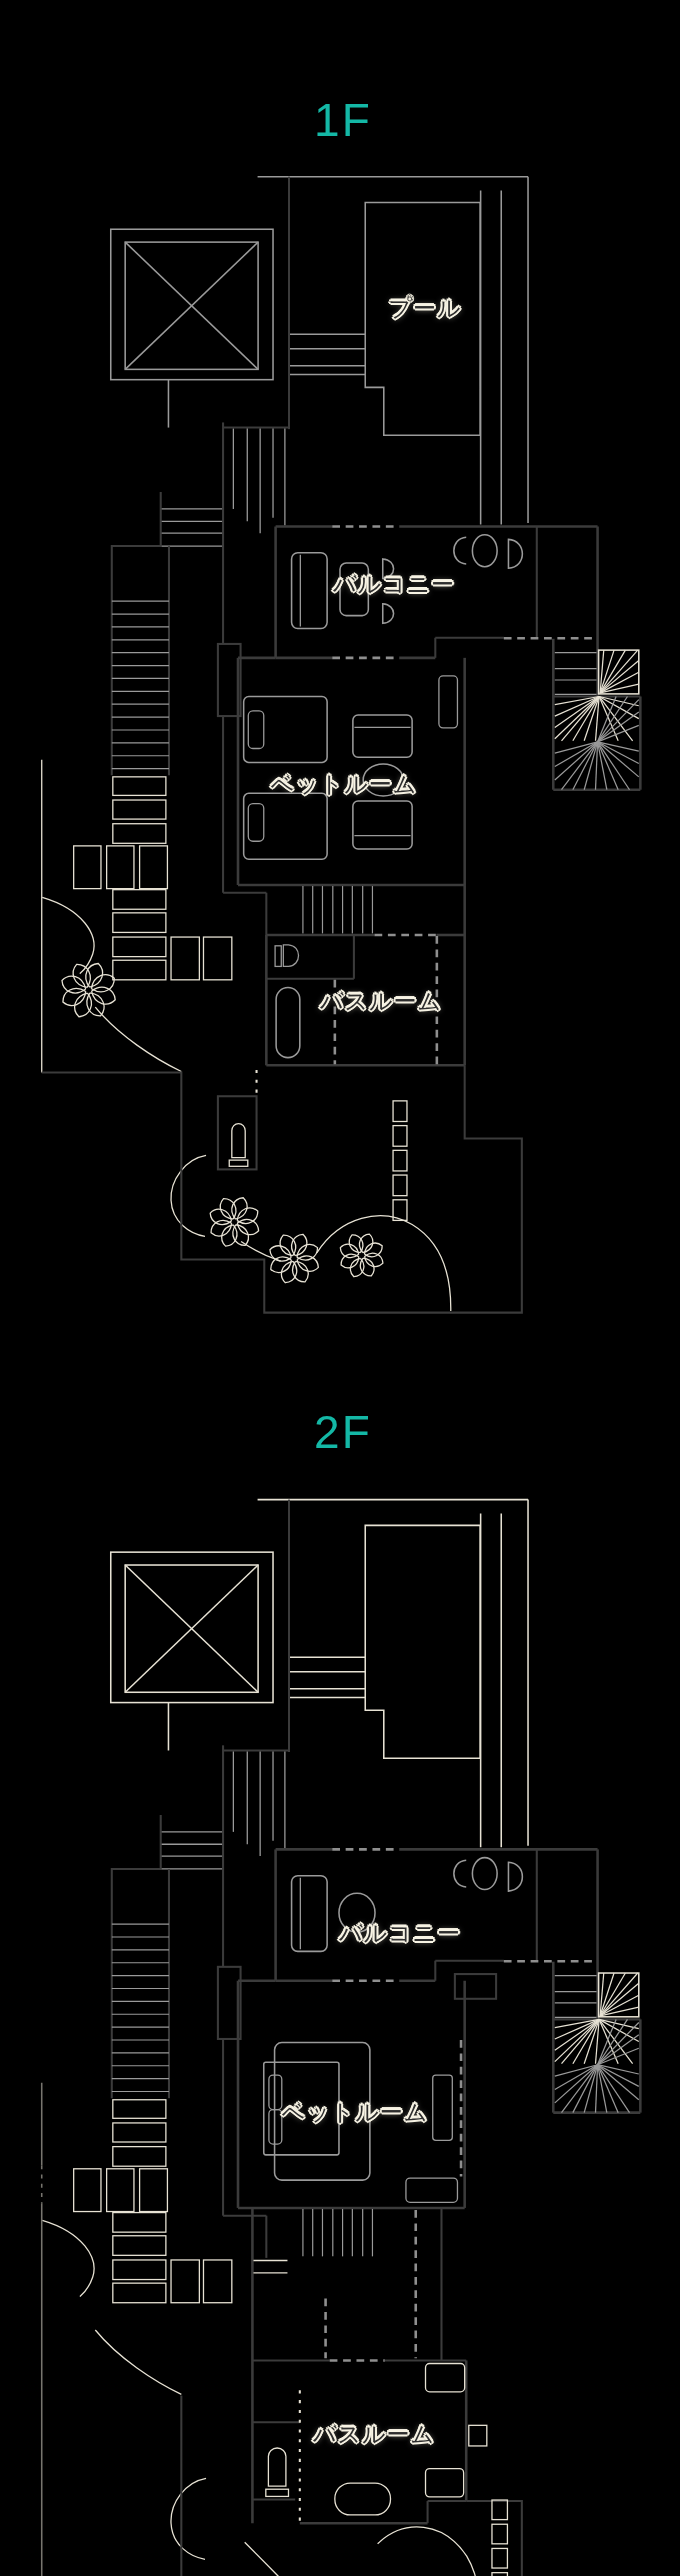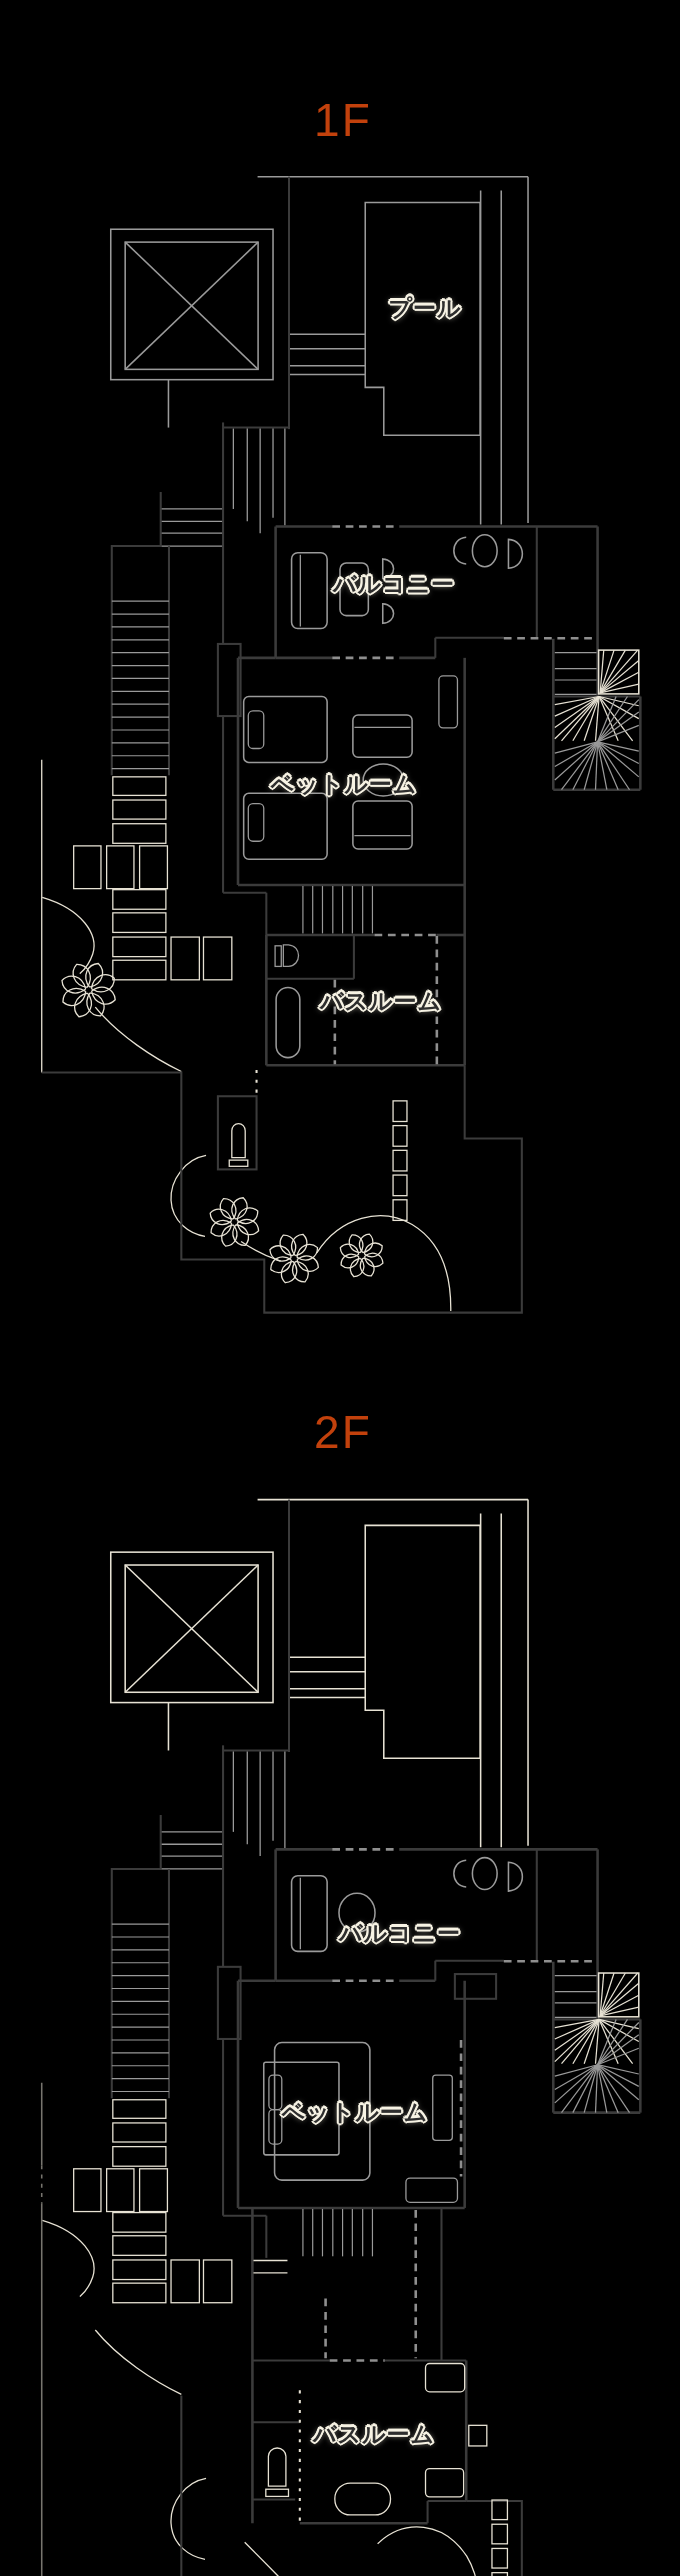--- a/index.html
+++ b/index.html
@@ -1,22 +1,22 @@
 <!DOCTYPE html>
 <html style="font-size:8.2px"><head>
 <meta charset="utf-8">
 <style>
   html,body{margin:0;padding:0;background:#000;}
   body{position:relative;width:680px;height:2720px;overflow:hidden;
        font-family:"Liberation Sans","DejaVu Sans",sans-serif;}
   #plan-svg{position:absolute;left:0;top:0;}
   .floor-title{position:absolute;transform:translate(-50%,-50%);
-       color:#c2410c;font-size:46px;font-weight:400;letter-spacing:2.1px;white-space:nowrap;}
+       color:#14b8a6;font-size:46px;font-weight:400;letter-spacing:2.1px;white-space:nowrap;}
   .room-label{position:absolute;transform:translate(-50%,-50%);
-       color:#2e2e2e;font-size:23px;font-weight:700;letter-spacing:1px;white-space:nowrap;
+       color:#2e2e2e;font-size:23px;font-weight:400;letter-spacing:1px;white-space:nowrap;
        text-shadow:
          -1.5px -1.5px 0 #f7f3e4, 1.5px -1.5px 0 #f7f3e4,
          -1.5px  1.5px 0 #f7f3e4, 1.5px  1.5px 0 #f7f3e4,
          -2.1px  0   0 #f7f3e4, 2.1px  0   0 #f7f3e4,
           0   -2.1px 0 #f7f3e4, 0    2.1px 0 #f7f3e4,
           0 0 6.2px #f7f3e4;}
 </style>
 </head>
 <body>
 

